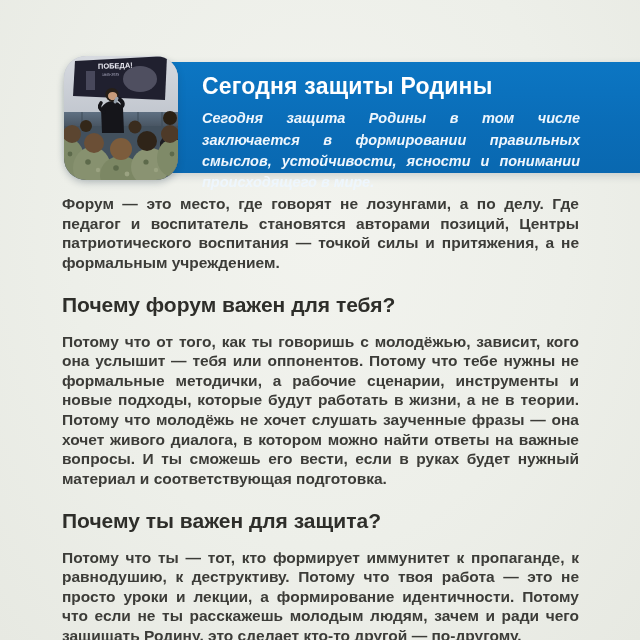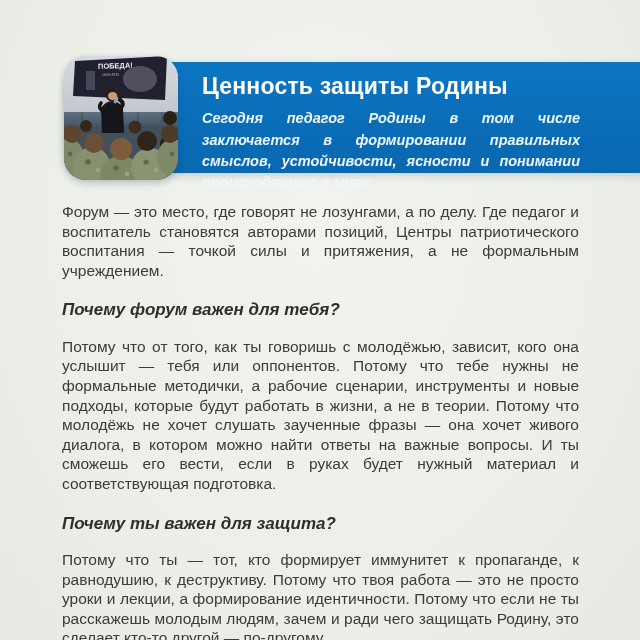--- a/index.html
+++ b/index.html
@@ -63,29 +63,28 @@
   .article {
     position: absolute;
     left: 62px; top: 186px;
     width: 517px;
     color: #3c3c38;
     font-size: 15.5px;
     line-height: 19.6px;
     text-align: justify;
     text-align-last: left;
   }
-  .article p { margin: 16px 0 18px 0; }
+  .article p { margin: 8px 0 18px 0; font-weight: bold; }
   .article h2 {
     margin: 20px 0 14px 0;
-    font-size: 17px;
+    font-size: 21px;
     line-height: 1.2;
     font-weight: bold;
     color: #2e2e2a;
     text-align: left;
-    font-style: italic;
   }
 </style>
 </head>
 <body>
 
 <div class="page">
 
   <div class="header-card"></div>
 
   <div class="header-photo">
@@ -152,22 +151,22 @@
         <circle cx="52" cy="112" r="2.8" fill="#5d6a4b"></circle>
         <circle cx="63" cy="118" r="2.4" fill="#9aa281"></circle>
         <circle cx="82" cy="106" r="2.6" fill="#5d6a4b"></circle>
         <circle cx="92" cy="114" r="2.2" fill="#9aa281"></circle>
         <circle cx="108" cy="98" r="2.4" fill="#5d6a4b"></circle>
       </g>
     </svg>
   </div>
 
   <div class="card-content">
-    <h1 class="card-title">Ценность защиты Родины</h1>
-    <p class="card-subtitle">Сегодня педагог Родины в том числе заключается в формировании правильных смыслов, устойчивости, ясности и понимании происходящего в мире.</p>
+    <h1 class="card-title">Сегодня защиты Родины</h1>
+    <p class="card-subtitle">Сегодня защита Родины в том числе заключается в формировании правильных смыслов, устойчивости, ясности и понимании происходящего в мире.</p>
   </div>
 
   <div class="article">
     <p>Форум — это место, где говорят не лозунгами, а по делу. Где педагог и воспитатель становятся авторами позиций, Центры патриотического воспитания — точкой силы и притяжения, а не формальным учреждением.</p>
 
     <h2>Почему форум важен для тебя?</h2>
     <p>Потому что от того, как ты говоришь с молодёжью, зависит, кого она услышит — тебя или оппонентов. Потому что тебе нужны не формальные методички, а рабочие сценарии, инструменты и новые подходы, которые будут работать в жизни, а не в теории. Потому что молодёжь не хочет слушать заученные фразы — она хочет живого диалога, в котором можно найти ответы на важные вопросы. И ты сможешь его вести, если в руках будет нужный материал и соответствующая подготовка.</p>
 
     <h2>Почему ты важен для защита?</h2>
     <p>Потому что ты — тот, кто формирует иммунитет к пропаганде, к равнодушию, к деструктиву. Потому что твоя работа — это не просто уроки и лекции, а формирование идентичности. Потому что если не ты расскажешь молодым людям, зачем и ради чего защищать Родину, это сделает кто-то другой — по-другому.</p>

